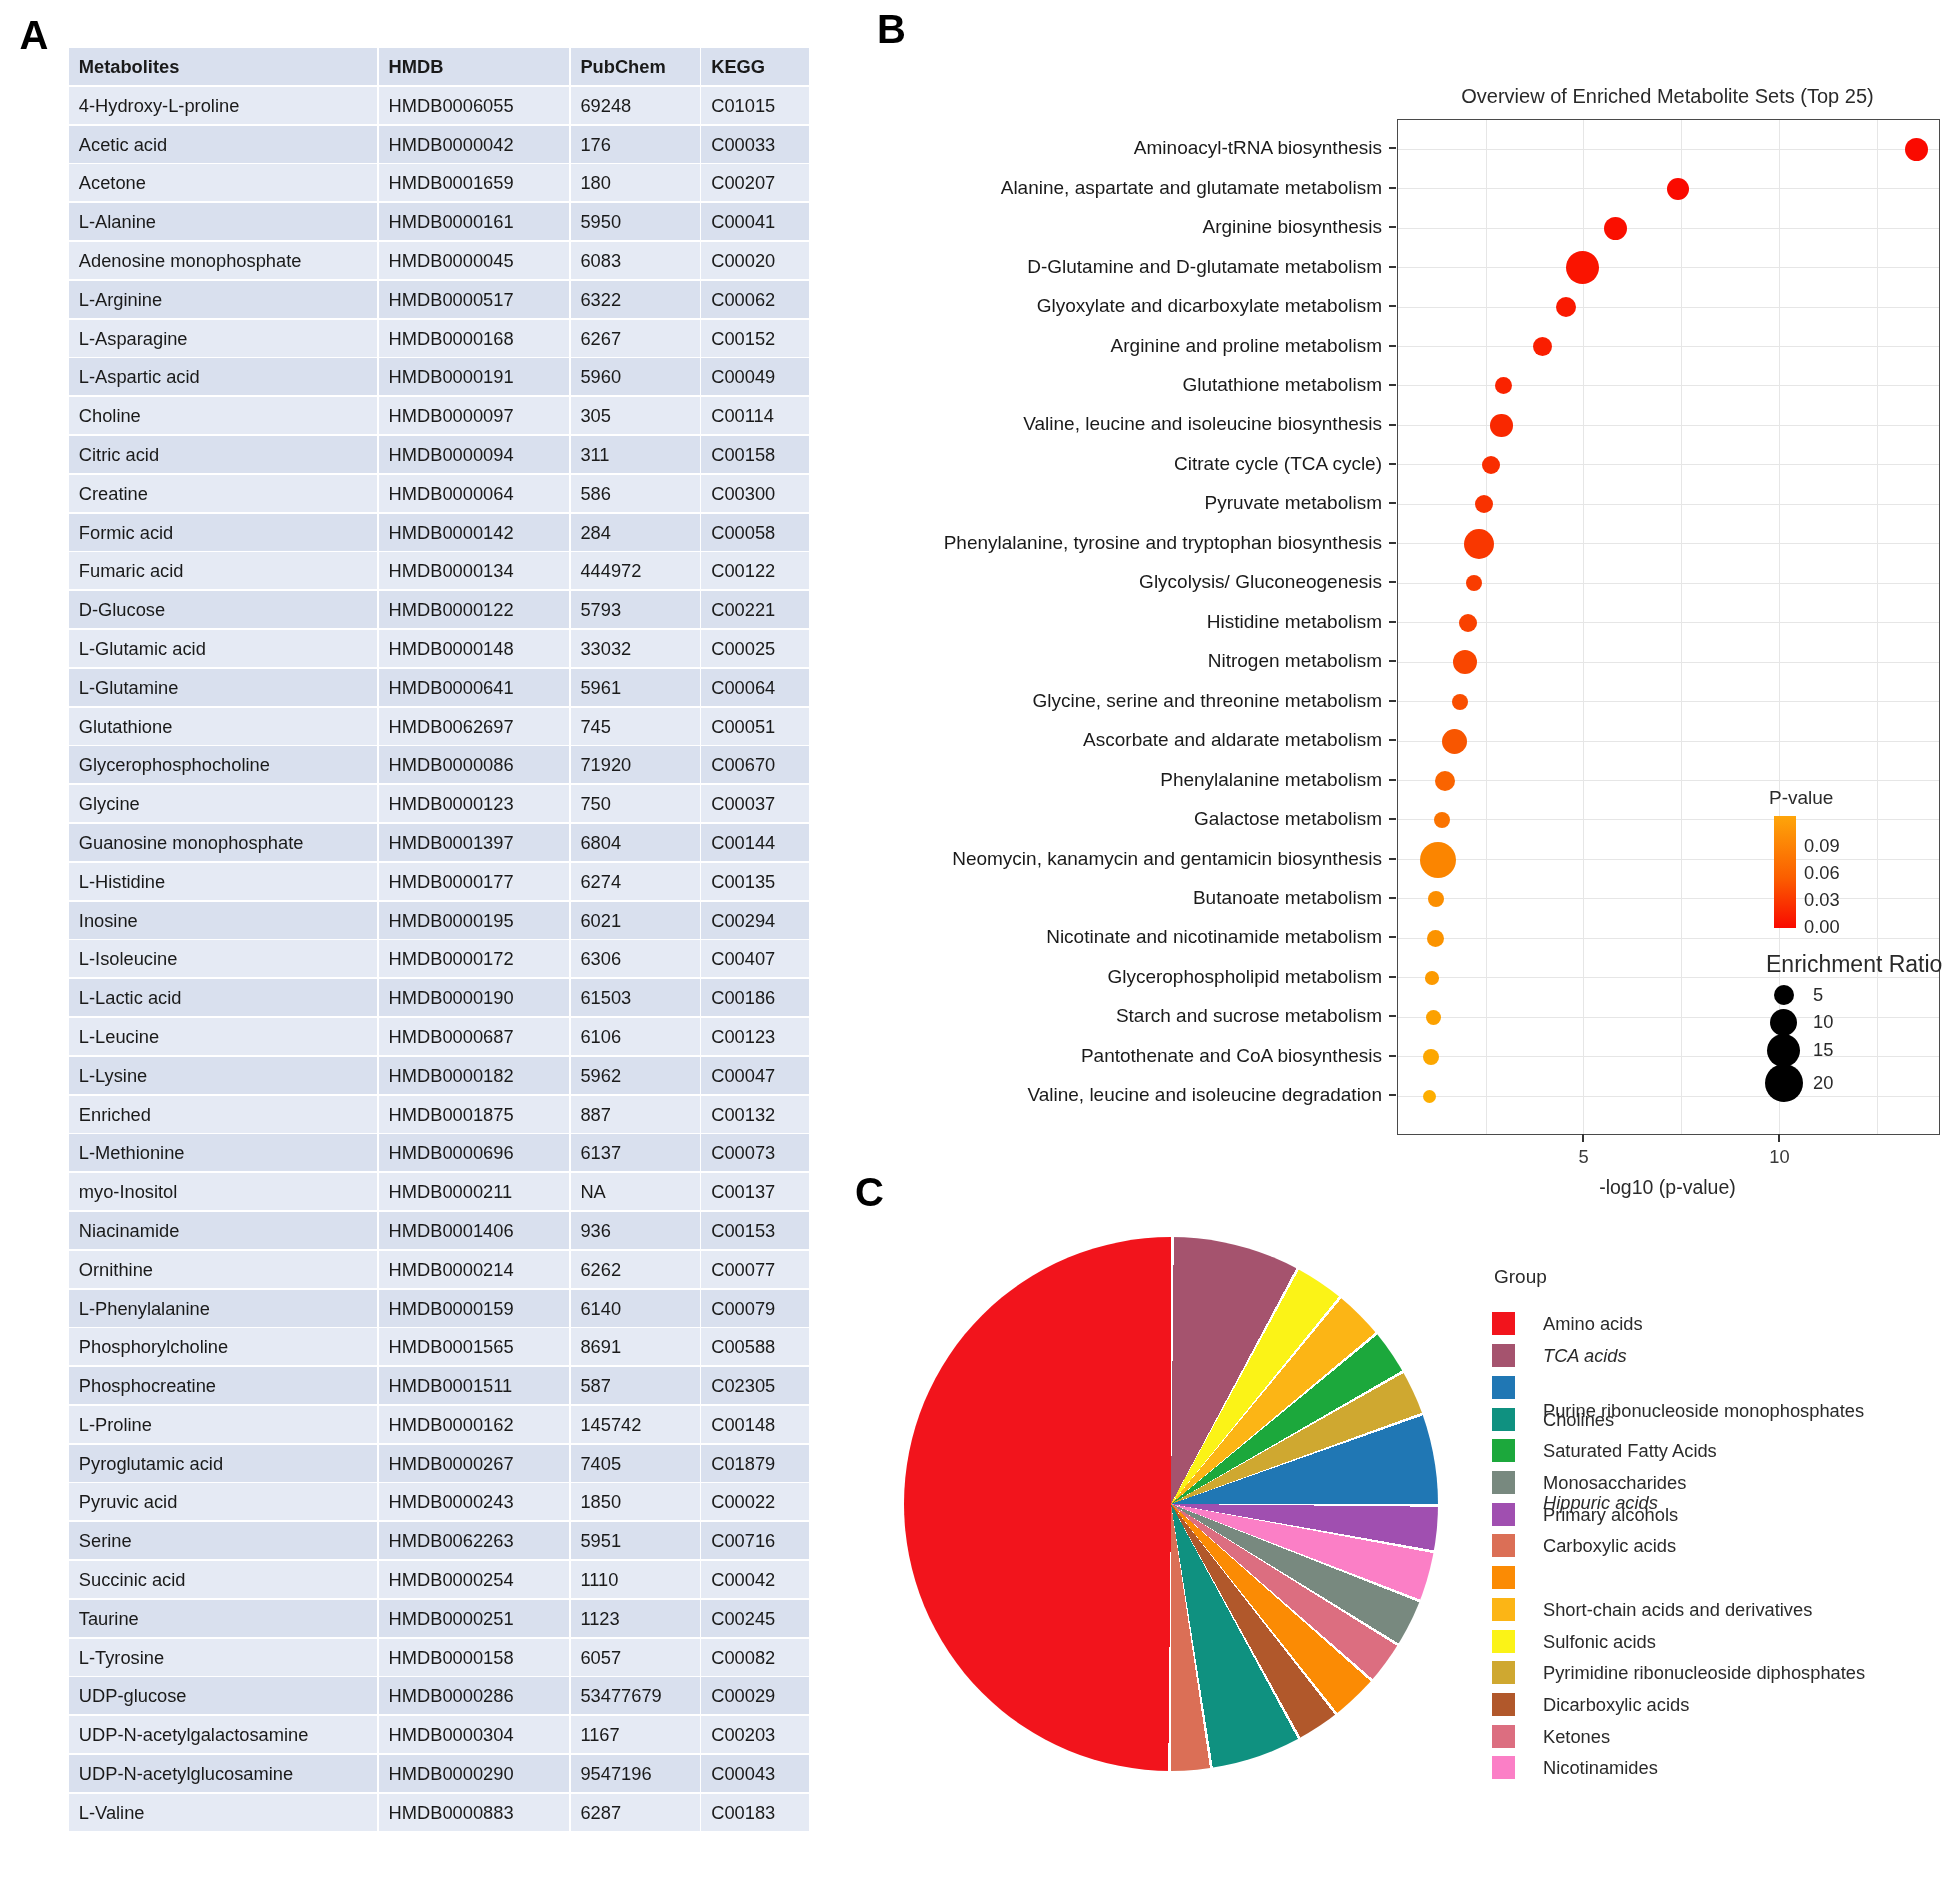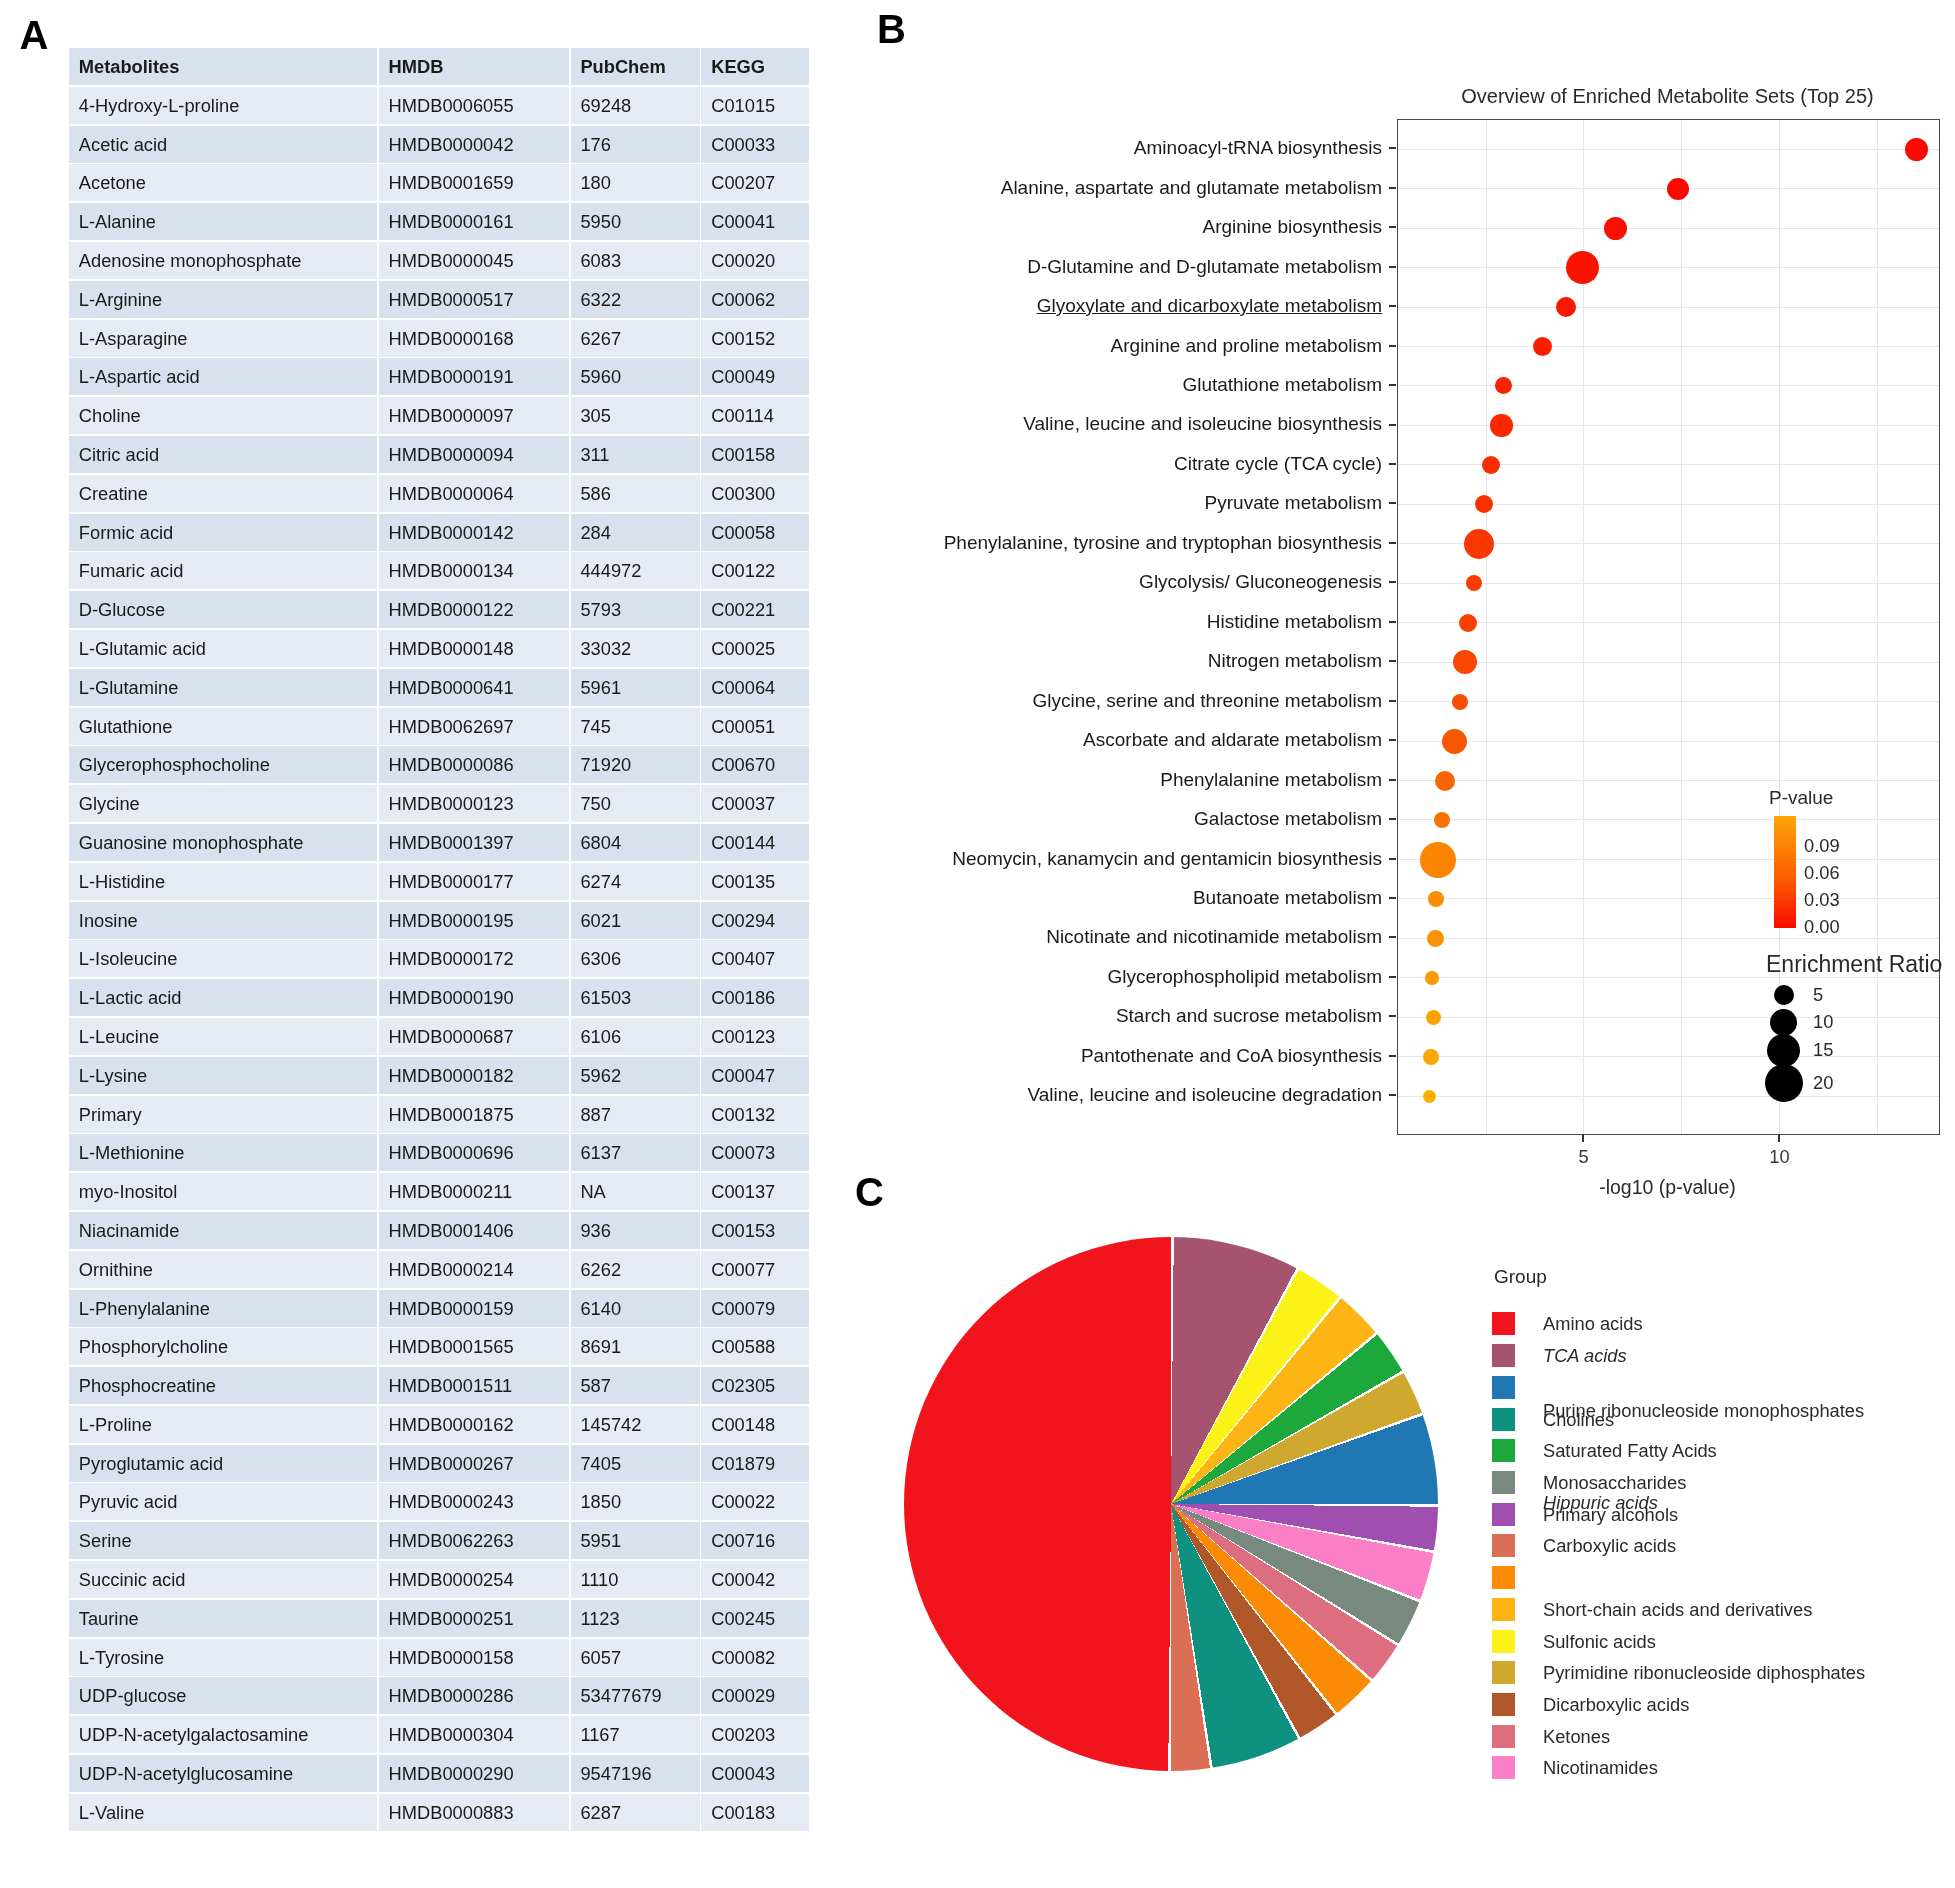--- a/index.html
+++ b/index.html
@@ -155,21 +155,21 @@
       <div class="t-cell row-even">61503</div>
       <div class="t-cell row-even">C00186</div>
       <div class="t-cell row-odd">L-Leucine</div>
       <div class="t-cell row-odd">HMDB0000687</div>
       <div class="t-cell row-odd">6106</div>
       <div class="t-cell row-odd">C00123</div>
       <div class="t-cell row-even">L-Lysine</div>
       <div class="t-cell row-even">HMDB0000182</div>
       <div class="t-cell row-even">5962</div>
       <div class="t-cell row-even">C00047</div>
-      <div class="t-cell row-odd">Primary</div>
+      <div class="t-cell row-odd">Enriched</div>
       <div class="t-cell row-odd">HMDB0001875</div>
       <div class="t-cell row-odd">887</div>
       <div class="t-cell row-odd">C00132</div>
       <div class="t-cell row-even">L-Methionine</div>
       <div class="t-cell row-even">HMDB0000696</div>
       <div class="t-cell row-even">6137</div>
       <div class="t-cell row-even">C00073</div>
       <div class="t-cell row-odd">myo-Inositol</div>
       <div class="t-cell row-odd">HMDB0000211</div>
       <div class="t-cell row-odd">NA</div>
@@ -300,21 +300,21 @@
     </div>
   <div id="dp-axes">
       <div class="ylab" style="left: 845px; top: 137px;">Aminoacyl-tRNA biosynthesis</div>
       <div class="ytick" style="left: 1389px; top: 147px;"></div>
       <div class="ylab" style="left: 845px; top: 177px;">Alanine, aspartate and glutamate metabolism</div>
       <div class="ytick" style="left: 1389px; top: 187px;"></div>
       <div class="ylab" style="left: 845px; top: 216px;">Arginine biosynthesis</div>
       <div class="ytick" style="left: 1389px; top: 226px;"></div>
       <div class="ylab" style="left: 845px; top: 256px;">D-Glutamine and D-glutamate metabolism</div>
       <div class="ytick" style="left: 1389px; top: 266px;"></div>
-      <div class="ylab" style="left: 845px; top: 295px; text-decoration: underline;">Glyoxylate and dicarboxylate metabolism</div>
+      <div class="ylab" style="left: 845px; top: 295px;">Glyoxylate and dicarboxylate metabolism</div>
       <div class="ytick" style="left: 1389px; top: 305px;"></div>
       <div class="ylab" style="left: 845px; top: 335px;">Arginine and proline metabolism</div>
       <div class="ytick" style="left: 1389px; top: 345px;"></div>
       <div class="ylab" style="left: 845px; top: 374px;">Glutathione metabolism</div>
       <div class="ytick" style="left: 1389px; top: 384px;"></div>
       <div class="ylab" style="left: 845px; top: 413px;">Valine, leucine and isoleucine biosynthesis</div>
       <div class="ytick" style="left: 1389px; top: 424px;"></div>
       <div class="ylab" style="left: 845px; top: 453px;">Citrate cycle (TCA cycle)</div>
       <div class="ytick" style="left: 1389px; top: 463px;"></div>
       <div class="ylab" style="left: 845px; top: 492px;">Pyruvate metabolism</div>

